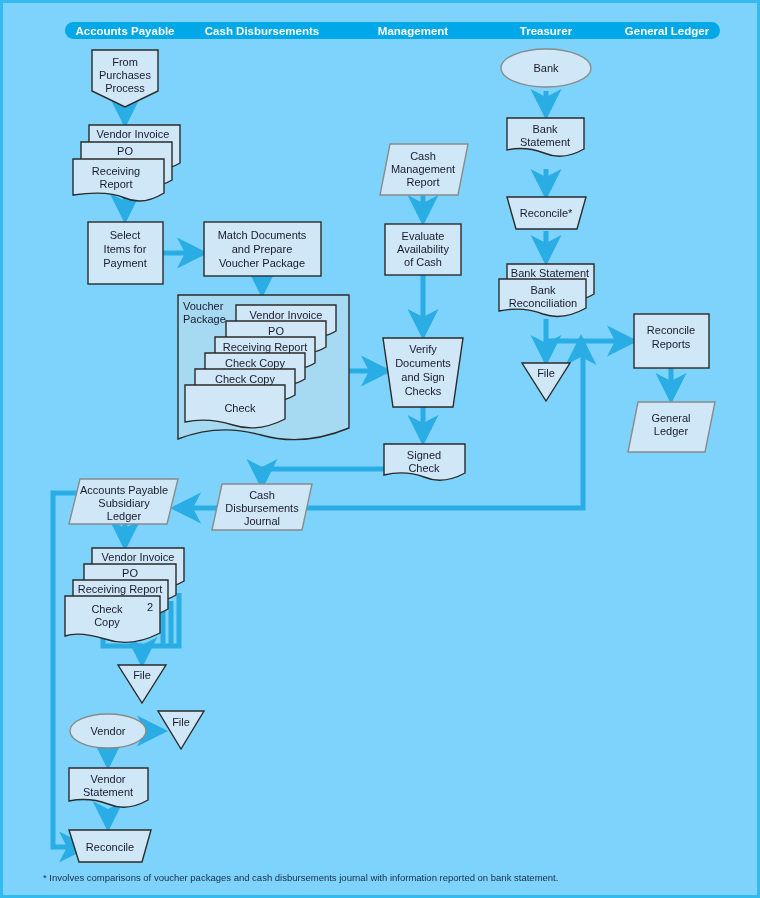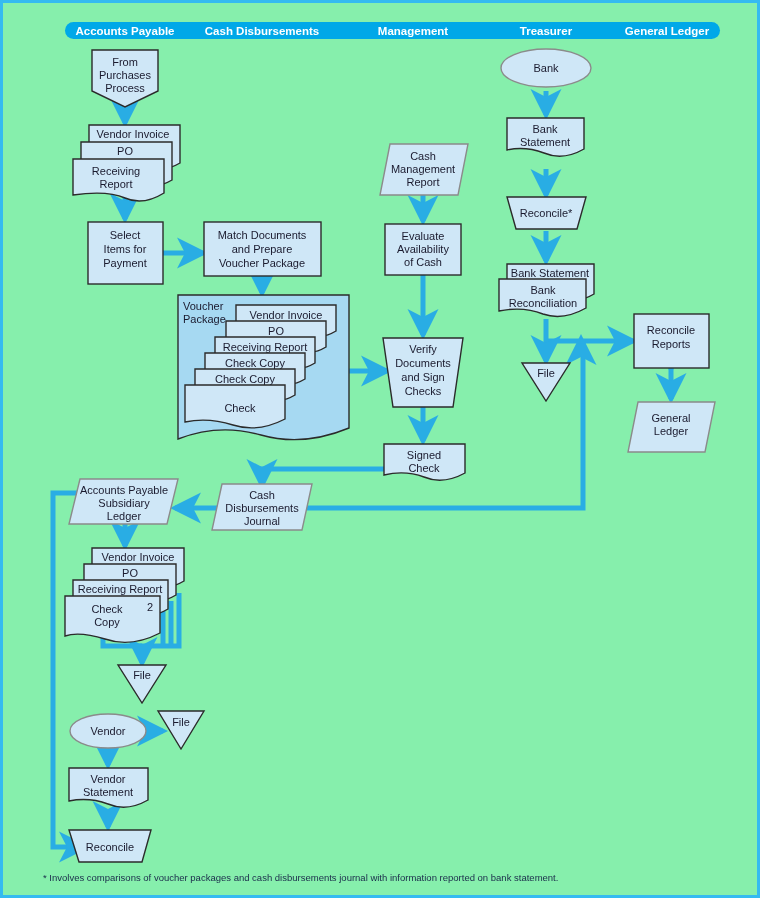--- a/index.html
+++ b/index.html
@@ -1,18 +1,18 @@
 <!DOCTYPE html>
 <html><head>
 <meta charset="utf-8">
 <style>
   html,body{margin:0;padding:0;background:#ffffff;}
   body{font-family:"Liberation Sans",sans-serif;}
   #page{position:relative;width:760px;height:898px;box-sizing:border-box;
-        border:3px solid #35baf0;background:#86efac;overflow:hidden;}
+        border:3px solid #35baf0;background:#7dd3fc;overflow:hidden;}
   svg{position:absolute;left:0;top:0;width:760px;height:898px;}
   .hdr-text{font-family:"Liberation Sans",sans-serif;font-weight:bold;font-size:11.5px;fill:#ffffff;}
   .lbl{font-family:"Liberation Sans",sans-serif;font-size:11px;fill:#1a1a2e;}
   .foot{font-family:"Liberation Sans",sans-serif;font-size:9.5px;fill:#1a2b4a;}
   .shape{fill:#cfe7f7;stroke:#2b2b2b;stroke-width:1.4;}
   .shape-gray{fill:#cfe7f7;stroke:#8b8b8b;stroke-width:1.4;}
   .doc{fill:#cfe7f7;stroke:#2b2b2b;stroke-width:1.4;}
   .pkg{fill:#a6d9f2;stroke:#2b2b2b;stroke-width:1.4;}
   .conn{stroke:#29ade4;stroke-width:5;fill:none;stroke-linecap:butt;}
 </style>

